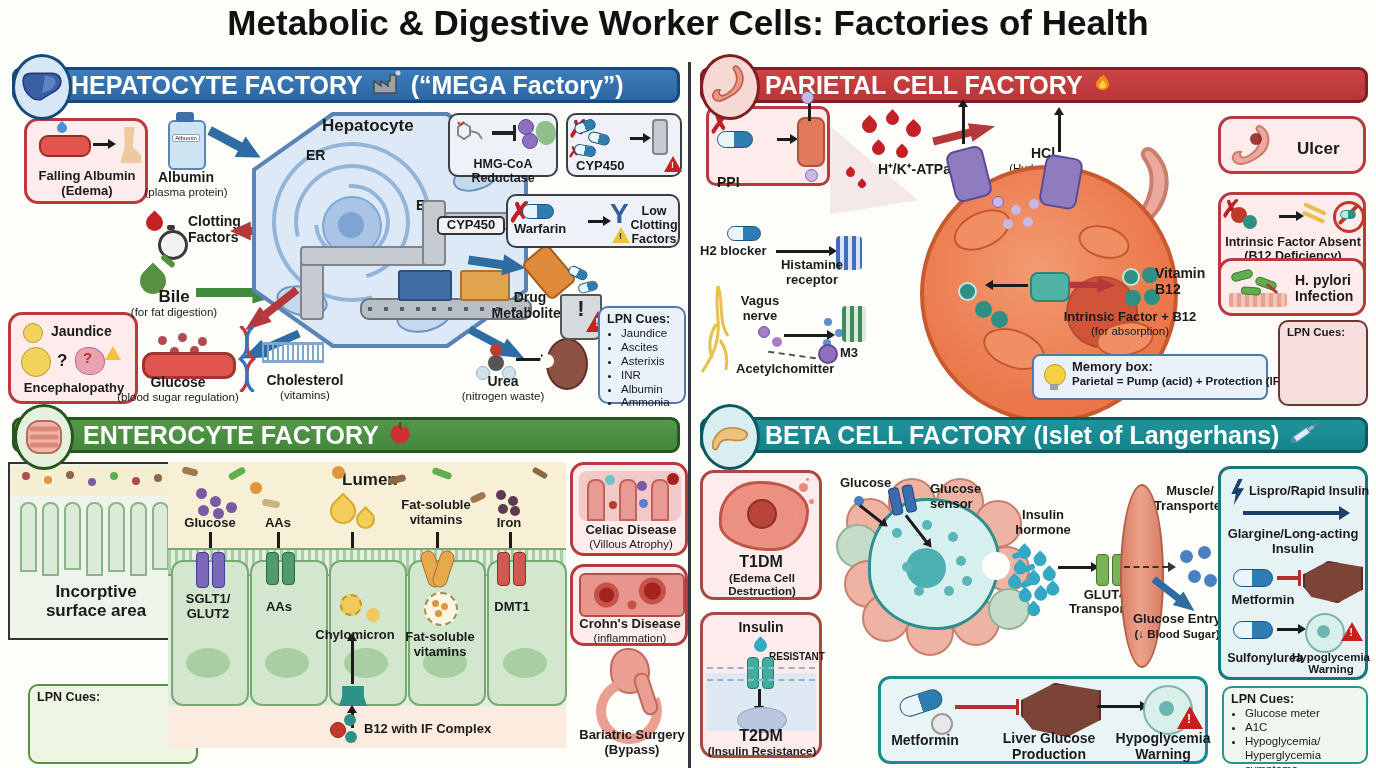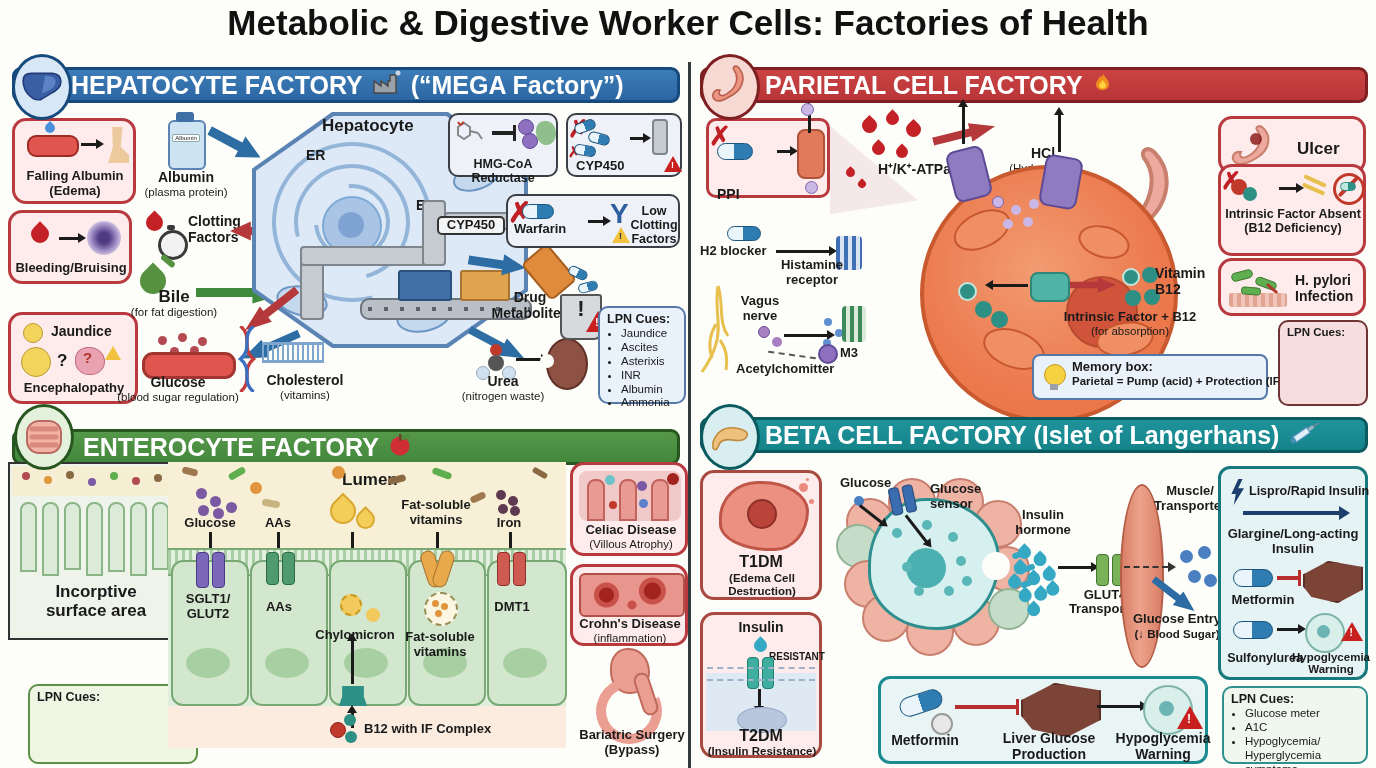--- a/index.html
+++ b/index.html
@@ -68,37 +68,31 @@
     </span>
     <span>(“MEGA Factory”)</span>
   </div>
   <div class="badge" style="left:12px;top:54px;background:#d7e7f5;border-color:#174a7c">
     <svg width="42" height="32" viewBox="0 0 40 30">
         <path d="M2 9 Q2 2 10 2 L30 2 Q38 3 38 10 Q38 17 27 22 L19 27 Q13 28 9 24 Q2 18 2 9 Z" fill="#3b5fa5" stroke="#223c78" stroke-width="1.5"></path>
         <path d="M23 4 Q34 5 33 11 Q32 16 25 19 L20 21 Z" fill="#5c83c4"></path>
       </svg>
   </div>
 
-  <div class="co" style="left:12px;top:118px;width:124px;height:86px">
+  <div class="co" style="left:24px;top:118px;width:124px;height:86px">
     <div class="abs" style="left:12px;top:14px;width:48px;height:18px;background:#e0564e;border:2.5px solid #9c2b26;border-radius:9px"></div>
     <div class="drop" style="left:30px;top:2px;width:10px;height:10px;background:#4a90d9"></div>
     <div class="la h hr" style="left:66px;top:22px;width:16px"></div>
     <div class="abs" style="left:88px;top:6px;width:26px;height:36px;background:#ecca9e;clip-path:polygon(35% 0,75% 0,68% 55%,100% 78%,100% 100%,20% 100%,38% 55%)"></div>
     <div class="abs c" style="left:2px;top:48px;width:116px">
       <div class="t13">Falling Albumin</div>
       <div class="t13">(Edema)</div>
     </div>
   </div>
 
-  <div class="co" style="left:8px;top:210px;width:124px;height:74px">
-    <div class="drop" style="left:20px;top:12px;width:18px;height:18px;background:#c42127"></div>
-    <div class="la h hr" style="left:48px;top:24px;width:20px"></div>
-    <div class="dot" style="left:76px;top:8px;width:34px;height:34px;background:radial-gradient(circle,#4d3a80 0 22%,#8a76b5 45%,#cbbede 70%,#f3eff9 100%)"></div>
-    <div class="abs c t13" style="left:2px;top:48px;width:116px">Bleeding/Bruising</div>
-  </div>
 
   <div class="co" style="left:8px;top:312px;width:130px;height:92px">
     <div class="dot" style="left:12px;top:8px;width:18px;height:18px;background:#f2d35c;border:1.5px solid #b89a2e"></div>
     <div class="abs t14" style="left:40px;top:9px">Jaundice</div>
     <div class="dot" style="left:10px;top:32px;width:28px;height:28px;background:#f2d35c;border:1.5px solid #b89a2e"></div>
     <div class="abs" style="left:46px;top:36px;font-size:17px;font-weight:bold">?</div>
     <div class="dot" style="left:64px;top:32px;width:28px;height:26px;background:#e8a2b0;border:1.5px solid #c06f84;border-radius:45% 55% 50% 50%"></div>
     <div class="abs" style="left:72px;top:34px;font-size:15px;font-weight:bold;color:#b3352f">?</div>
     <div class="wt" style="left:94px;top:28px;border-left-width:8px;border-right-width:8px;border-bottom:14px solid #f2c23e"></div>
     <div class="abs c t13" style="left:2px;top:66px;width:122px">Encephalopathy</div>
@@ -259,21 +253,21 @@
           <path d="M11 7 C12 9 14 9.5 14 12 A3.5 3 0 0 1 7 12 C7 10 9.5 9.5 10 7 Z" fill="#ffd23e"></path>
         </svg>
     </span>
   </div>
   <div class="badge" style="left:700px;top:54px;background:#f7d9d3;border-color:#7e1f22">
     <svg width="40" height="44" viewBox="0 0 40 44">
         <path d="M28 2 C36 10 34 22 24 29 C16 34 8 39 4 34 C1 30 4 24 10 25 C7 30 12 33 18 28 C27 22 29 12 24 5 C22 2 25 0 28 2 Z" fill="#ec9582" stroke="#b95f4e" stroke-width="1.6"></path>
       </svg>
   </div>
 
-  <div class="co" style="left:706px;top:118px;width:124px;height:80px;border-radius:10px">
+  <div class="co" style="left:706px;top:106px;width:124px;height:80px;border-radius:10px">
     <div class="pill" style="left:8px;top:22px;width:34px;height:15px"></div>
     <div class="x" style="left:46px;top:14px;font-size:26px"></div>
     <div class="la h hr" style="left:68px;top:29px;width:14px"></div>
     <div class="abs" style="left:88px;top:8px;width:24px;height:46px;background:#e07a5a;border:2px solid #b0523a;border-radius:8px"></div>
     <div class="la v vu" style="left:99px;top:-12px;height:24px"></div>
     <div class="dot" style="left:92px;top:-18px;width:11px;height:11px;background:#cbb7e6;border:1.5px solid #7e66ab"></div>
     <div class="dot" style="left:96px;top:60px;width:11px;height:11px;background:#cbb7e6;border:1.5px solid #7e66ab"></div>
     <div class="abs t14" style="left:8px;top:66px">PPI</div>
   </div>
   <div class="abs" style="left:830px;top:126px;width:88px;height:116px;background:#f0dede;opacity:.65;clip-path:polygon(0 0,100% 64%,0 76%)"></div>
@@ -356,21 +350,21 @@
     </div>
   </div>
 
   <div class="co" style="left:1218px;top:116px;width:148px;height:58px">
     <svg class="abs" style="left:8px;top:6px" width="50" height="46" viewBox="0 0 48 46">
         <path d="M32 2 C42 10 40 24 28 32 C19 38 8 42 4 36 C1 32 4 26 11 27 C8 32 13 35 20 30 C30 24 33 12 27 5 C25 2 29 0 32 2 Z" fill="#eda99e" stroke="#c97f6d" stroke-width="2"></path>
         <circle cx="26" cy="14" r="6" fill="#8c1f1f" opacity=".85"></circle>
       </svg>
     <div class="abs t15" style="left:76px;top:20px">Ulcer</div>
   </div>
-  <div class="co" style="left:1218px;top:164px;width:148px;height:92px">
+  <div class="co" style="left:1218px;top:192px;width:148px;height:92px">
     <div class="dot" style="left:10px;top:12px;width:16px;height:16px;background:#c0392b"></div>
     <div class="dot" style="left:22px;top:20px;width:14px;height:14px;background:#2e8f84"></div>
     <div class="x" style="left:34px;top:6px;font-size:24px"></div>
     <div class="la h hr" style="left:58px;top:20px;width:18px"></div>
     <div class="rod" style="left:82px;top:12px;width:24px;height:4px;background:#e8c04e;transform:rotate(24deg);box-shadow:2px 8px #e8c04e"></div>
     <div class="dot" style="left:112px;top:6px;width:26px;height:26px;border:3.5px solid #c0392b"></div>
     <div class="rod" style="left:114px;top:18px;width:26px;height:3.5px;background:#c0392b;transform:rotate(-45deg)"></div>
     <div class="pill" style="left:119px;top:15px;width:14px;height:7px;background:linear-gradient(90deg,#bfe6df 0 48%,#2e8f84 48% 100%);border-color:#2e8f84"></div>
     <div class="abs c" style="left:2px;top:40px;width:140px">
       <div class="t12">Intrinsic Factor Absent</div>
@@ -385,21 +379,21 @@
     <div class="rod" style="left:44px;top:26px;width:14px;height:3px;background:#b23a2e;transform:rotate(40deg)"></div>
     <div class="abs" style="left:74px;top:12px;width:70px">
       <div class="t14">H. pylori</div>
       <div class="t14">Infection</div>
     </div>
   </div>
   <div class="lpn" style="left:1278px;top:320px;width:90px;height:86px;background:#f6dede;border:2px solid #6e3434">
     <div class="ti" style="font-size:11.5px">LPN Cues:</div>
   </div>
 
-  <div class="hdr" style="left:12px;top:429px;width:668px;background:linear-gradient(#55984a,#43873c);border-color:#27571f;padding-left:68px">
+  <div class="hdr" style="left:12px;top:417px;width:668px;background:linear-gradient(#55984a,#43873c);border-color:#27571f;padding-left:68px">
     <span>ENTEROCYTE FACTORY</span>
     <span>
       <svg width="24" height="26" viewBox="0 0 24 26">
           <circle cx="12" cy="15" r="9.5" fill="#cf2e35"></circle>
           <rect x="11" y="3" width="2.5" height="7" fill="#6b4226"></rect>
           <ellipse cx="17.5" cy="6" rx="4.5" ry="2.3" fill="#4e8f3f" transform="rotate(-25 17.5 6)"></ellipse>
         </svg>
     </span>
   </div>
   <div class="badge" style="left:14px;top:404px;background:#e4f1dd;border-color:#27571f">

